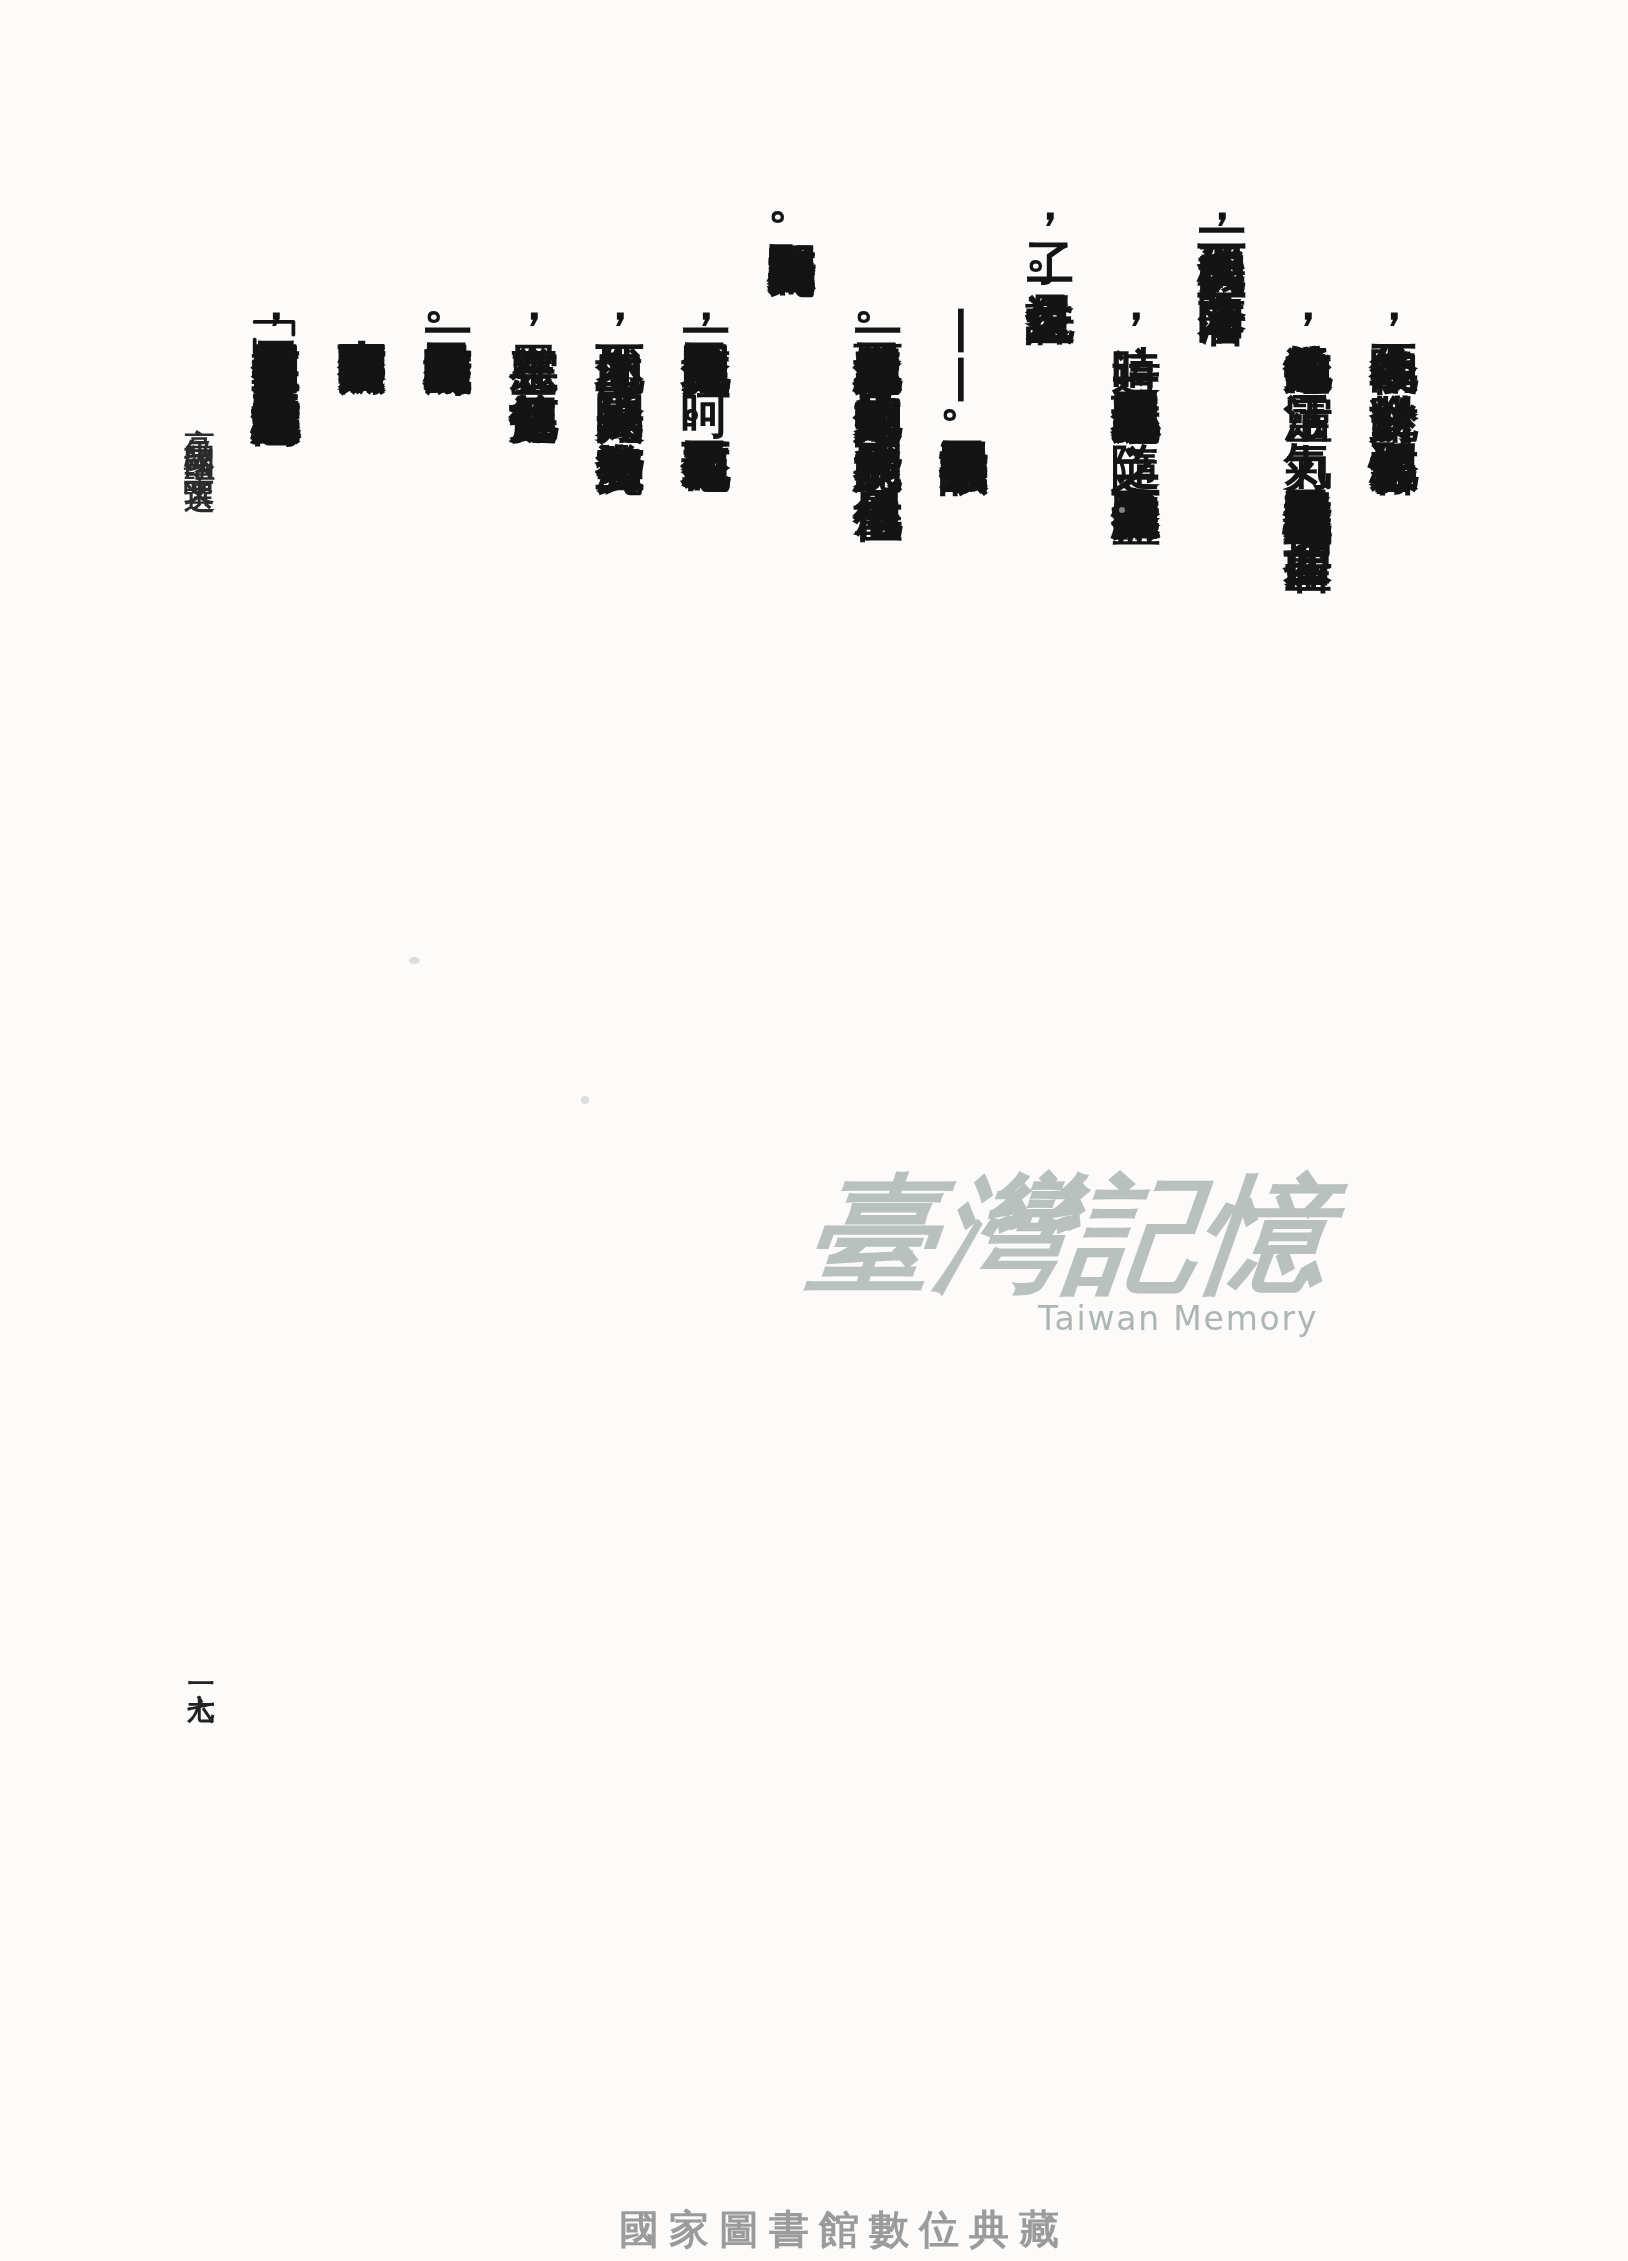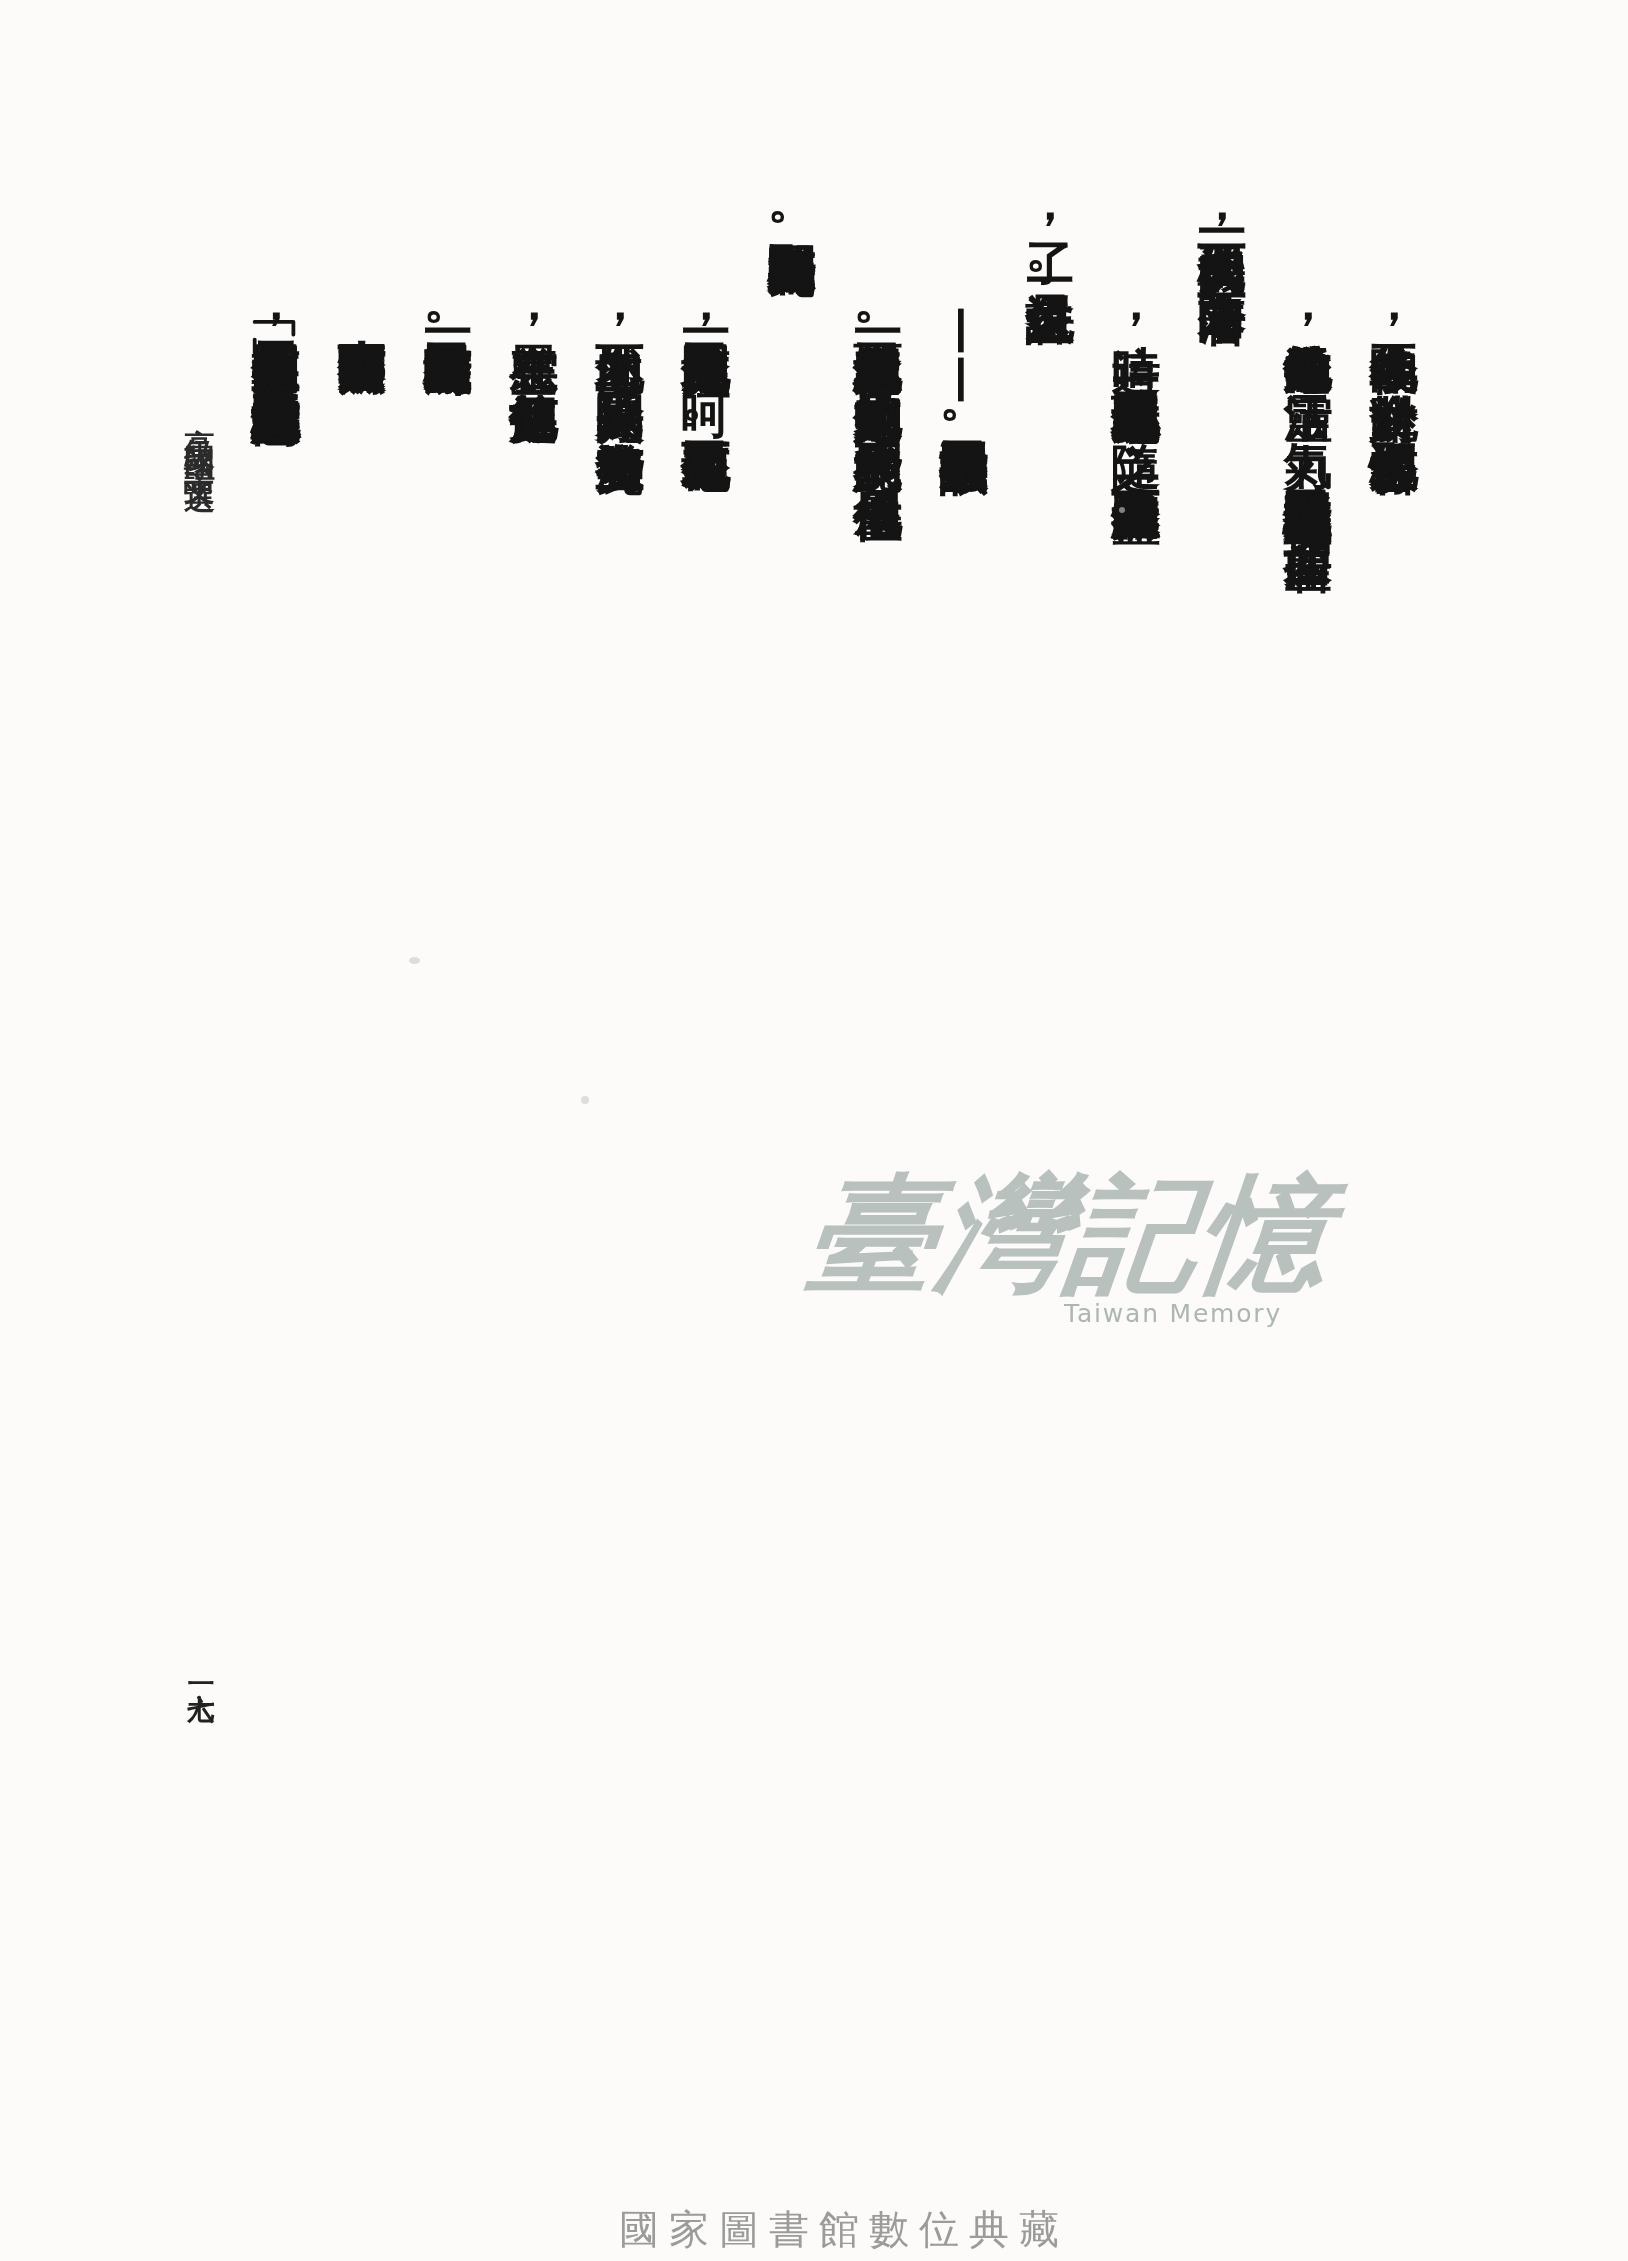--- a/index.html
+++ b/index.html
@@ -63,37 +63,38 @@
     letter-spacing: 3.6px;
     font-style: italic;
     font-weight: 700;
     color: #aeb7b4;
     opacity: 0.85;
     transform: skewX(-6deg);
     white-space: nowrap;
   }
   .watermark-latin {
     position: absolute;
-    left: 1064px; top: 1299px;
+    left: 1038px; top: 1299px;
     font-family: "DejaVu Sans", "Liberation Sans", sans-serif;
-    font-size: 25px;
+    font-size: 33px;
     letter-spacing: 1.8px;
     color: #a9b3b0;
     opacity: 0.95;
     white-space: nowrap;
   }
   
   .footer-caption {
     position: absolute;
     left: 619px; top: 2202px;
     font-family: "DejaVu Sans", "Liberation Sans", sans-serif;
     font-size: 40px;
     letter-spacing: 10px;
     color: #9b9b9b;
     white-space: nowrap;
+    font-weight: bold;
   }
   
   .speck { position: absolute; background: #c9c9c9; border-radius: 50%; opacity: .6; }
   .speck.s1 { left: 581px; top: 1096px; width: 8.1px;  height: 8.1px; }
   .speck.s2 { left: 409px; top: 957px; width: 11px; height: 7.2px; }
   .speck.s3 { left: 1119px; top: 507px; width: 6.3px;  height: 6.3px; }
 </style>
 </head>
 <body>
 

